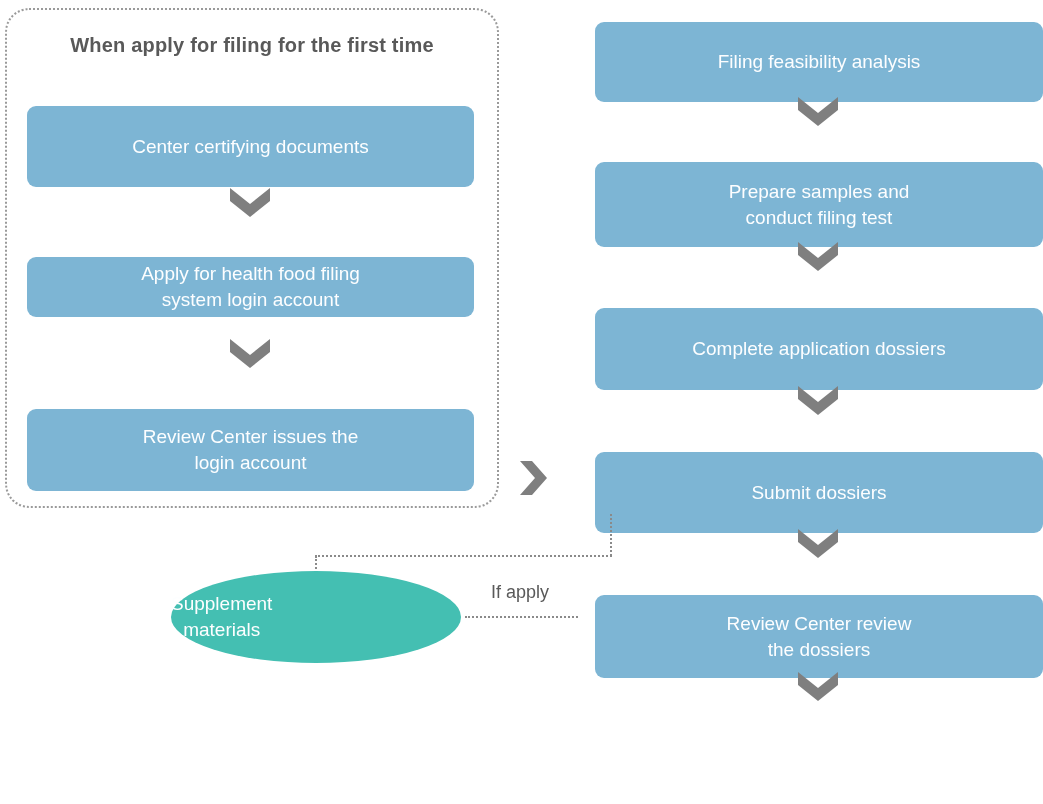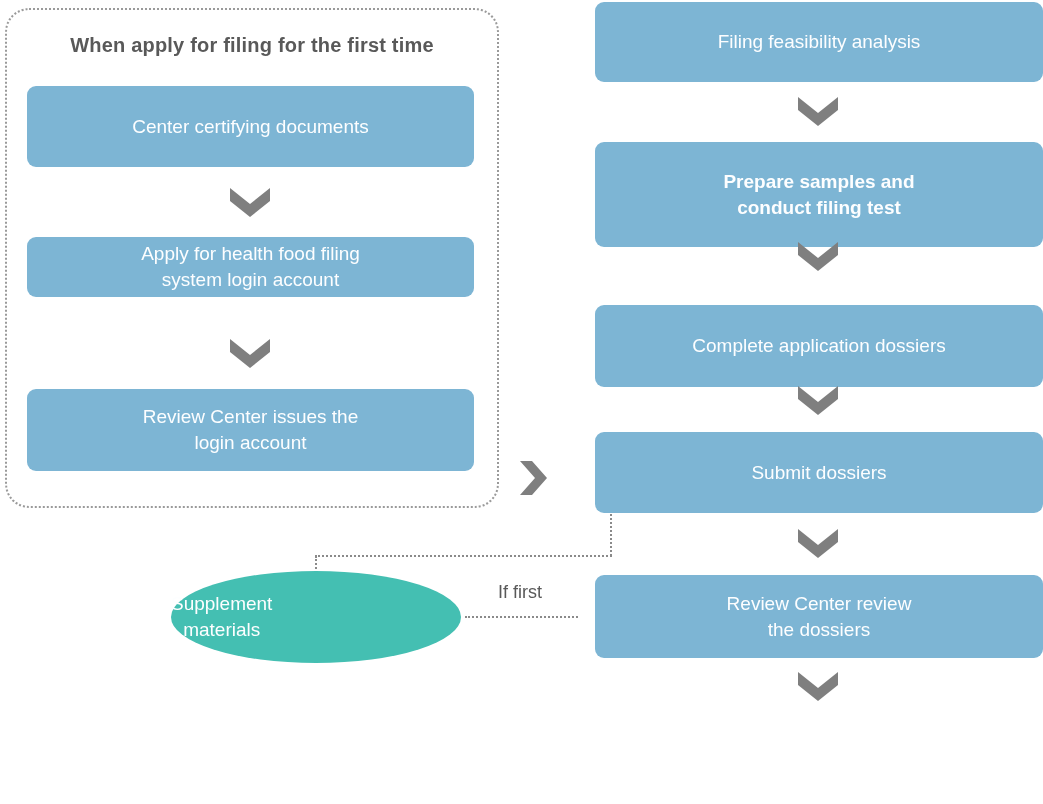--- a/index.html
+++ b/index.html
@@ -12,21 +12,21 @@
     position:absolute;left:5px;top:8px;width:490px;height:496px;
     border:2px dotted #9a9a9a;border-radius:24px;background:#ffffff;
   }
   .panel-title{
     position:absolute;left:5px;top:34px;width:494px;text-align:center;
     font-size:20px;font-weight:bold;color:#595959;letter-spacing:.2px;
   }
   .box{
     position:absolute;background:#7db5d4;border-radius:9px;
     color:#fdfeff;font-size:19px;line-height:26px;text-align:center;
-    display:flex;align-items:center;justify-content:center;white-space:pre-line;
+    display:flex;align-items:center;justify-content:center;white-space:pre-line;margin-top:20px;
   }
   .lbox{left:27px;width:447px;}
   .rbox{left:595px;width:448px;}
   .chev{position:absolute;width:40px;height:30px;}
   .chev-right{position:absolute;width:27px;height:34px;}
   .dots-v{position:absolute;width:0;border-left:2px dotted #8a8a8a;}
   .dots-h{position:absolute;height:0;border-top:2px dotted #8a8a8a;}
   .ellipse{
     position:absolute;left:171px;top:571px;width:290px;height:92px;border-radius:50%;
     background:#44bfb2;color:#fdfeff;font-size:19px;line-height:26px;text-align:center;
@@ -72,30 +72,30 @@
   </svg>
 
   <div class="box rbox" style="top:2px;height:80px;">
     <span>Filing feasibility analysis</span>
   </div>
 
   <svg class="chev" style="left:798px;top:97px;" viewBox="0 0 40 30">
     <path d="M0 0 L20 16 L40 0 L40 13 L20 29 L0 13 Z" fill="#7f7f7f"></path>
   </svg>
 
-  <div class="box rbox" style="top:142px;height:105px;font-weight:bold;">
+  <div class="box rbox" style="top:142px;height:85px;">
     <span>Prepare samples and
 conduct filing test</span>
   </div>
 
   <svg class="chev" style="left:798px;top:242px;" viewBox="0 0 40 30">
     <path d="M0 0 L20 16 L40 0 L40 13 L20 29 L0 13 Z" fill="#7f7f7f"></path>
   </svg>
 
-  <div class="box rbox" style="top:305px;height:82px;">
+  <div class="box rbox" style="top:288px;height:82px;">
     <span>Complete application dossiers</span>
   </div>
 
   <svg class="chev" style="left:798px;top:386px;" viewBox="0 0 40 30">
     <path d="M0 0 L20 16 L40 0 L40 13 L20 29 L0 13 Z" fill="#7f7f7f"></path>
   </svg>
 
   <div class="box rbox" style="top:432px;height:81px;">
     <span>Submit dossiers</span>
   </div>
@@ -116,16 +116,16 @@
 
   <div class="dots-v" style="left:610px;top:514px;height:42px;"></div>
   <div class="dots-h" style="left:315px;top:555px;width:297px;"></div>
   <div class="dots-v" style="left:315px;top:556px;height:17px;"></div>
 
   <div class="ellipse">
     <span>Supplement
 materials</span>
   </div>
 
-  <div class="if-needed">If first</div>
+  <div class="if-needed">If apply</div>
   <div class="dots-h" style="left:465px;top:616px;width:113px;"></div>
 
 </div>
 
 </body></html>

